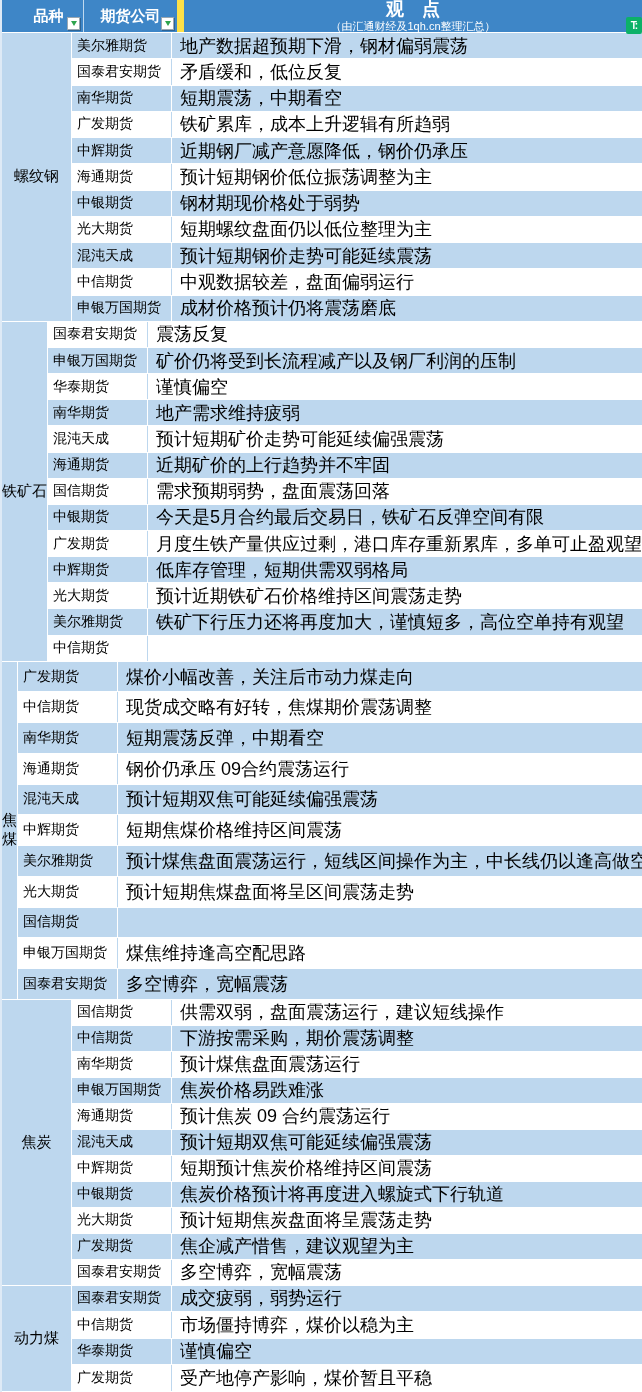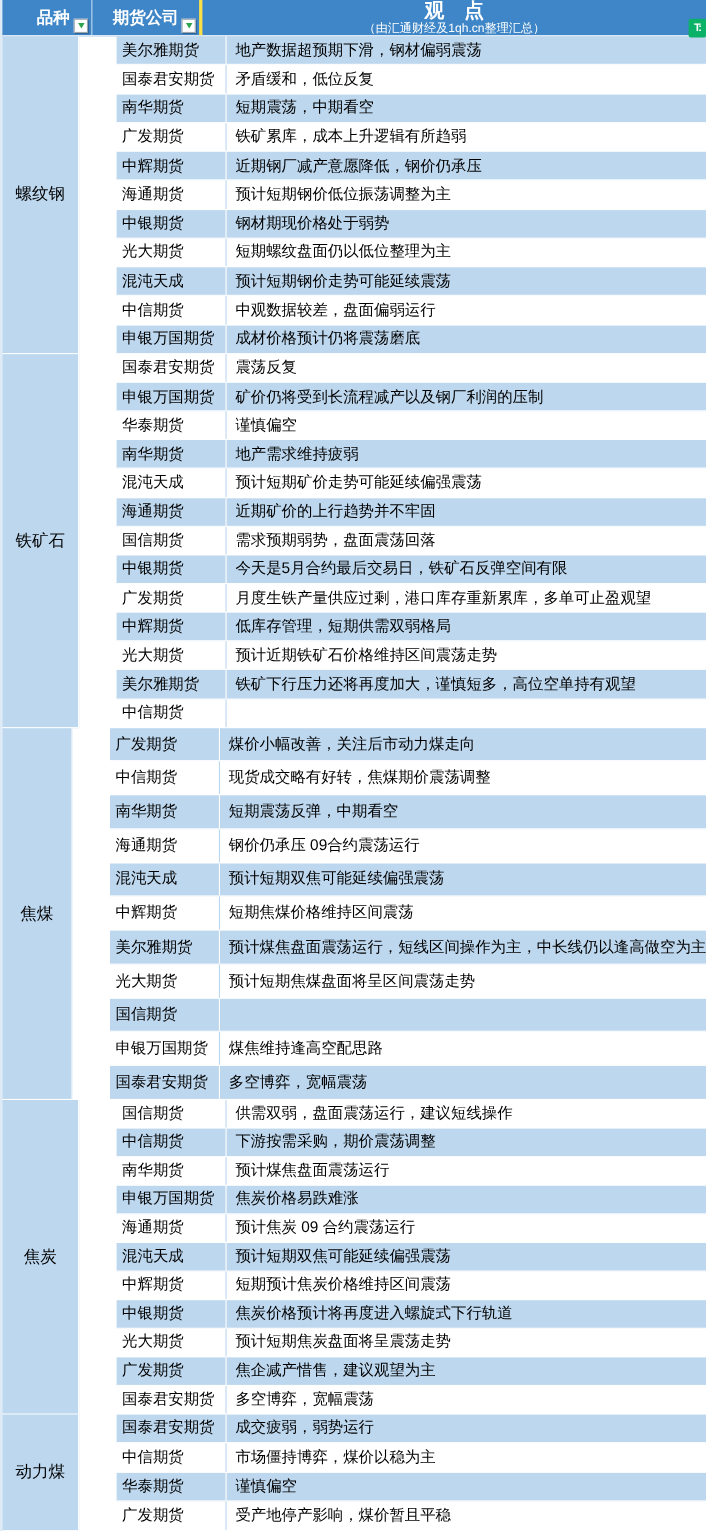--- a/index.html
+++ b/index.html
@@ -7,21 +7,21 @@
   .app {
     width:642px; height:1392px; overflow:hidden; background:#fff;
     border-left:2px solid #DEEAF6;
     font-family:"Liberation Sans","DejaVu Sans",sans-serif;
     color:var(--body-text,#000);
   }
   
   .header { display:flex; height:33px; background:var(--header-bg,#3E86C7); border-bottom:1px solid #fff; color:var(--header-text,#fff);padding-left:12px; }
   .h-cell { position:relative; display:flex; align-items:center; justify-content:center; }
   .h-variety { width:70px; border-right:1px solid #BFD9EF; }
-  .h-company { width:100px; border-right:3px solid #fde047; }
+  .h-company { width:100px; border-right:7px solid #fde047; }
   .h-view { flex:1; flex-direction:column; justify-content:center; line-height:1.15; }
   .h-label { font-size:15px; font-weight:bold; }
   .view-title { font-size:18px; font-weight:bold; }
   .view-sub { font-size:11px; }
   .filter-btn {
     position:absolute; right:3px; bottom:2px; width:13px; height:13px;
     background:#fff; border:1px solid #9AA7B1; box-shadow:1px 1px 0 rgba(0,0,0,.25);
     display:flex; align-items:center; justify-content:center; cursor:pointer;
   }
   .filter-tri { width:0; height:0; border-left:3.5px solid transparent; border-right:3.5px solid transparent; border-top:5px solid var(--filter-green,#2EA44E); }
@@ -32,27 +32,27 @@
     color:#fff; font-weight:bold; font-size:10px; letter-spacing:-1px;
   }
   
   .section { display:flex; }
   .variety-cell {
     width:70px; background:var(--row-blue,#BDD7EE);
     border-right:1px solid #fff; border-bottom:1px solid #fff;
     display:flex; align-items:center; justify-content:center; font-size:15px;
   }
   .rows { flex:1; display:flex; flex-direction:column; }
-  .row { display:flex; border-bottom:1px solid #fff;margin-left:34px; }
+  .row { display:flex; border-bottom:1px solid #fff; }
   .row.blue  { background:var(--row-blue,#BDD7EE); }
   .row.white { background:var(--row-white,#fff); }
   .company-cell { width:100px; padding-left:5px; display:flex; align-items:center; font-size:14px; white-space:nowrap; overflow:hidden; }
   .row.blue  .company-cell { border-right:1px solid #fff; }
   .row.white .company-cell { border-right:1px solid var(--row-blue,#BDD7EE); }
-  .viewpoint-cell { flex:1; padding-left:8px; display:flex; align-items:center; font-size:14px; white-space:nowrap; overflow:hidden; }
+  .viewpoint-cell { flex:1; padding-left:8px; display:flex; align-items:center; font-size:18px; white-space:nowrap; overflow:hidden; }
 </style>
 </head>
 <body>
 
 <div class="app">
   <div class="header">
     <div class="h-cell h-variety">
       <span class="h-label">品种</span>
       <span class="filter-btn">
           <span class="filter-tri"></span>

